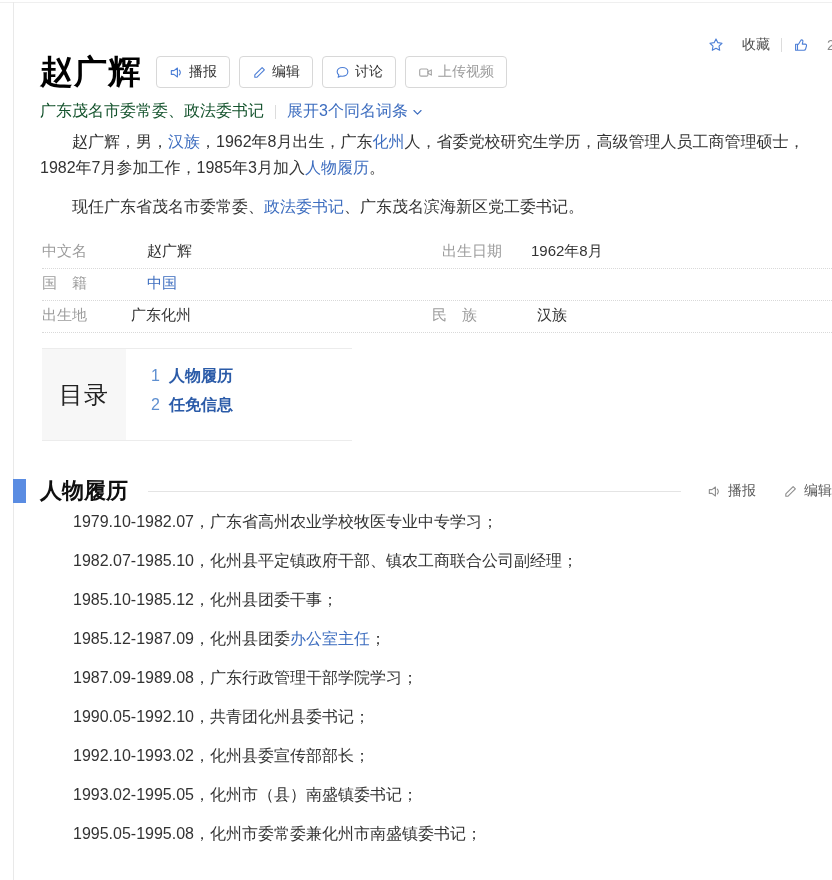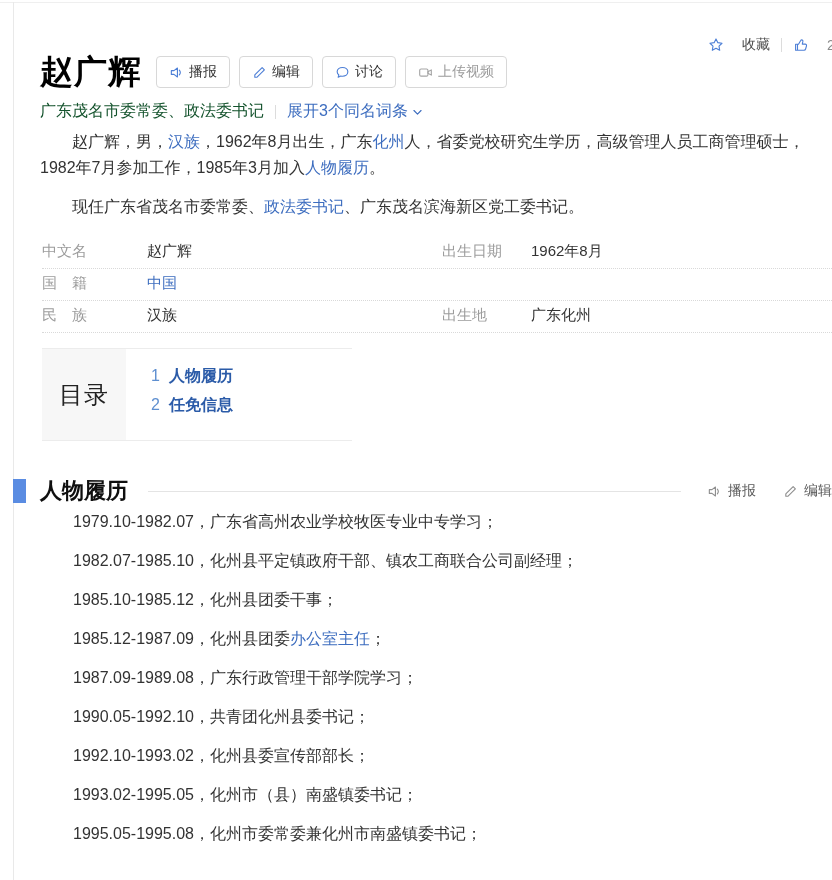--- a/index.html
+++ b/index.html
@@ -171,27 +171,27 @@
       <span class="ib-value"><span>1962年8月</span></span>
     </div>
   </div>
   <div class="ib-row">
     <div class="ib-cell l">
       <span class="ib-label">国　籍</span>
       <span class="ib-value"><a class="lnk">中国</a></span>
     </div>
   </div>
   <div class="ib-row">
+    <div class="ib-cell r">
+      <span class="ib-label">出生地</span>
+      <span class="ib-value"><span>广东化州</span></span>
+    </div>
     <div class="ib-cell l">
       <span class="ib-label">民　族</span>
       <span class="ib-value"><span>汉族</span></span>
-    </div>
-    <div class="ib-cell r">
-      <span class="ib-label">出生地</span>
-      <span class="ib-value"><span>广东化州</span></span>
     </div>
   </div>
 </div>
 
 <div class="toc">
   <div class="toc-title">目录</div>
   <div class="toc-items">
     <a class="toc-link">
       <span class="toc-num">1</span>
       <span class="toc-lbl">人物履历</span>

